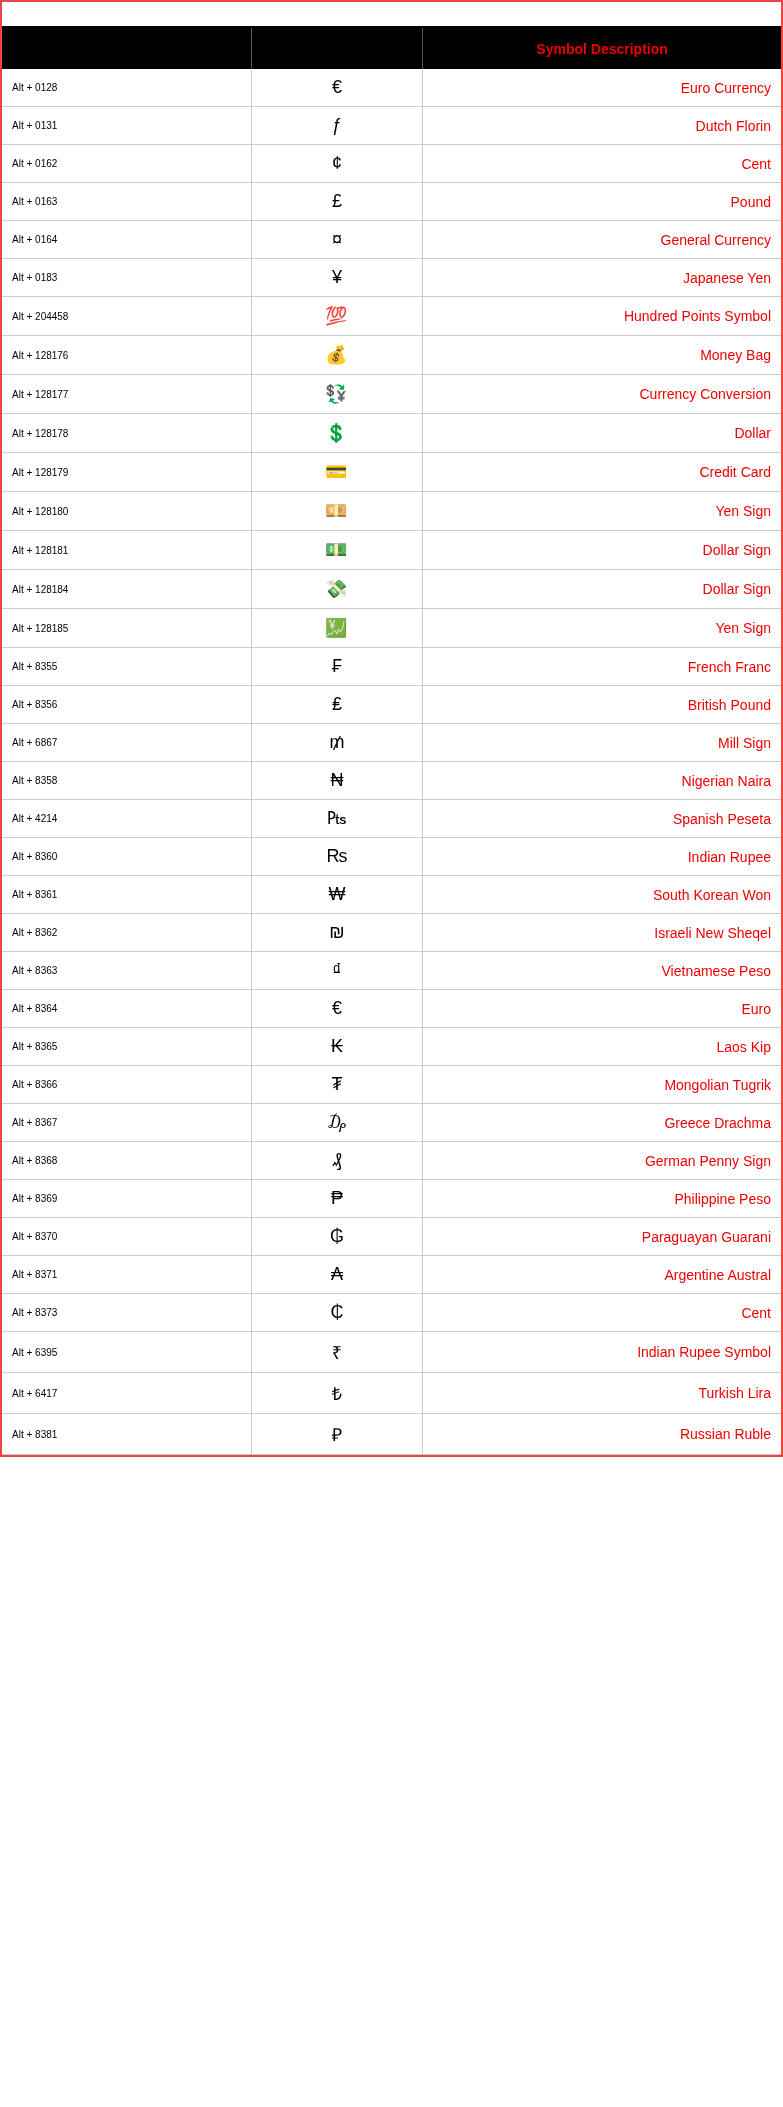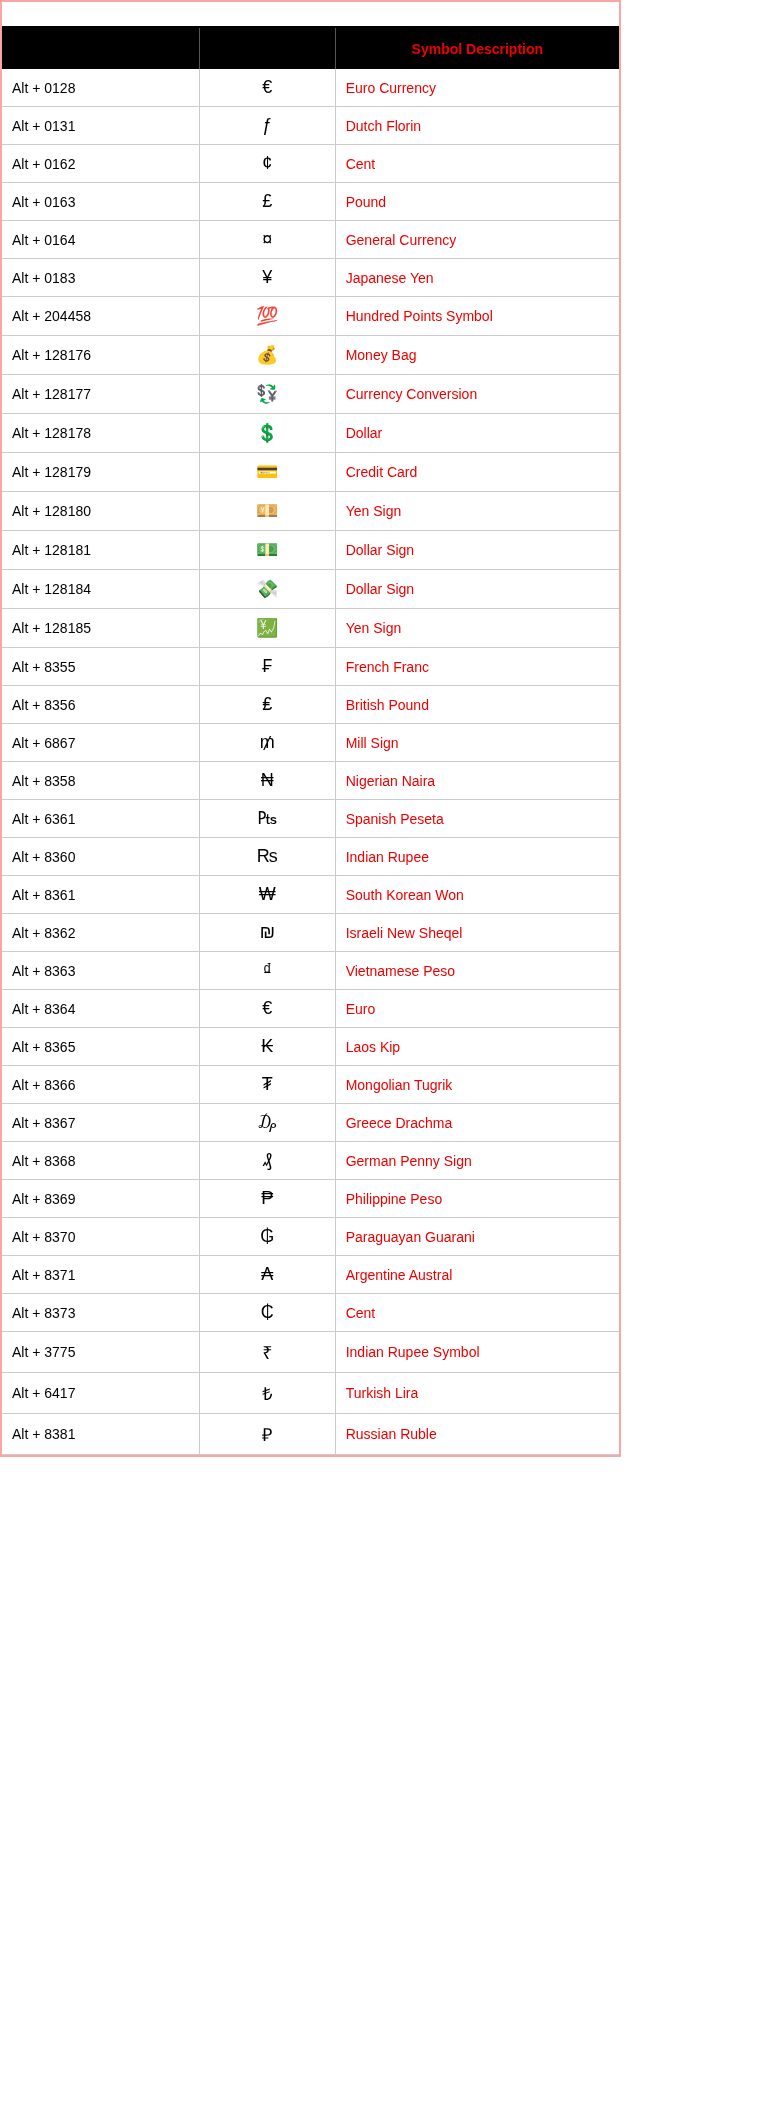--- a/index.html
+++ b/index.html
@@ -3,22 +3,22 @@
   <meta charset="utf-8">
   <style>
     * { box-sizing: border-box; margin: 0; padding: 0; }
     body {
       background: #fff;
       font-family: Arial, sans-serif;
       font-size: 15px;
       width: 783px;
     }
     .table-wrapper {
-      width: 621px;
-      border: 2px solid #fca5a5;
+      width: 783px;
+      border: 2px solid #ef4444;
     }
     .table-title {
       background: #fff;
       color: #e00;
       text-align: center;
       font-size: 28px;
       font-weight: bold;
       padding: 12px 8px;
       border-bottom: 2px solid #000;
     }
@@ -34,22 +34,22 @@
       border-right: 1px solid #555;
       font-size: 15px;
     }
     thead tr th:last-child { border-right: none; }
     tbody tr td {
       padding: 8px 10px;
       border-bottom: 1px solid #ccc;
       border-right: 1px solid #ccc;
       vertical-align: middle;
     }
-    tbody tr td:last-child { border-right: none; }
-    .col-alt { width: 32%; color: #000; font-size: 14px; }
+    tbody tr td:last-child { border-right: none; text-align: right; }
+    .col-alt { width: 32%; color: #000; font-size: 10px; }
     .col-sym { width: 22%; text-align: center; font-size: 18px; color: #000; }
     .col-desc { width: 46%; color: #e00; font-size: 14px; }
     tbody tr:nth-child(even) { background: #fff; }
     tbody tr:nth-child(odd) { background: #fff; }
   </style>
 </head>
 <body>
 
 <div class="table-wrapper">
   <div class="table-title"></div>
@@ -151,21 +151,21 @@
           <td class="col-alt">Alt + 6867</td>
           <td class="col-sym">₥</td>
           <td class="col-desc">Mill Sign</td>
         </tr>
         <tr>
           <td class="col-alt">Alt + 8358</td>
           <td class="col-sym">₦</td>
           <td class="col-desc">Nigerian Naira</td>
         </tr>
         <tr>
-          <td class="col-alt">Alt + 6361</td>
+          <td class="col-alt">Alt + 4214</td>
           <td class="col-sym">₧</td>
           <td class="col-desc">Spanish Peseta</td>
         </tr>
         <tr>
           <td class="col-alt">Alt + 8360</td>
           <td class="col-sym">₨</td>
           <td class="col-desc">Indian Rupee</td>
         </tr>
         <tr>
           <td class="col-alt">Alt + 8361</td>
@@ -221,21 +221,21 @@
           <td class="col-alt">Alt + 8371</td>
           <td class="col-sym">₳</td>
           <td class="col-desc">Argentine Austral</td>
         </tr>
         <tr>
           <td class="col-alt">Alt + 8373</td>
           <td class="col-sym">₵</td>
           <td class="col-desc">Cent</td>
         </tr>
         <tr>
-          <td class="col-alt">Alt + 3775</td>
+          <td class="col-alt">Alt + 6395</td>
           <td class="col-sym">₹</td>
           <td class="col-desc">Indian Rupee Symbol</td>
         </tr>
         <tr>
           <td class="col-alt">Alt + 6417</td>
           <td class="col-sym">₺</td>
           <td class="col-desc">Turkish Lira</td>
         </tr>
         <tr>
           <td class="col-alt">Alt + 8381</td>

